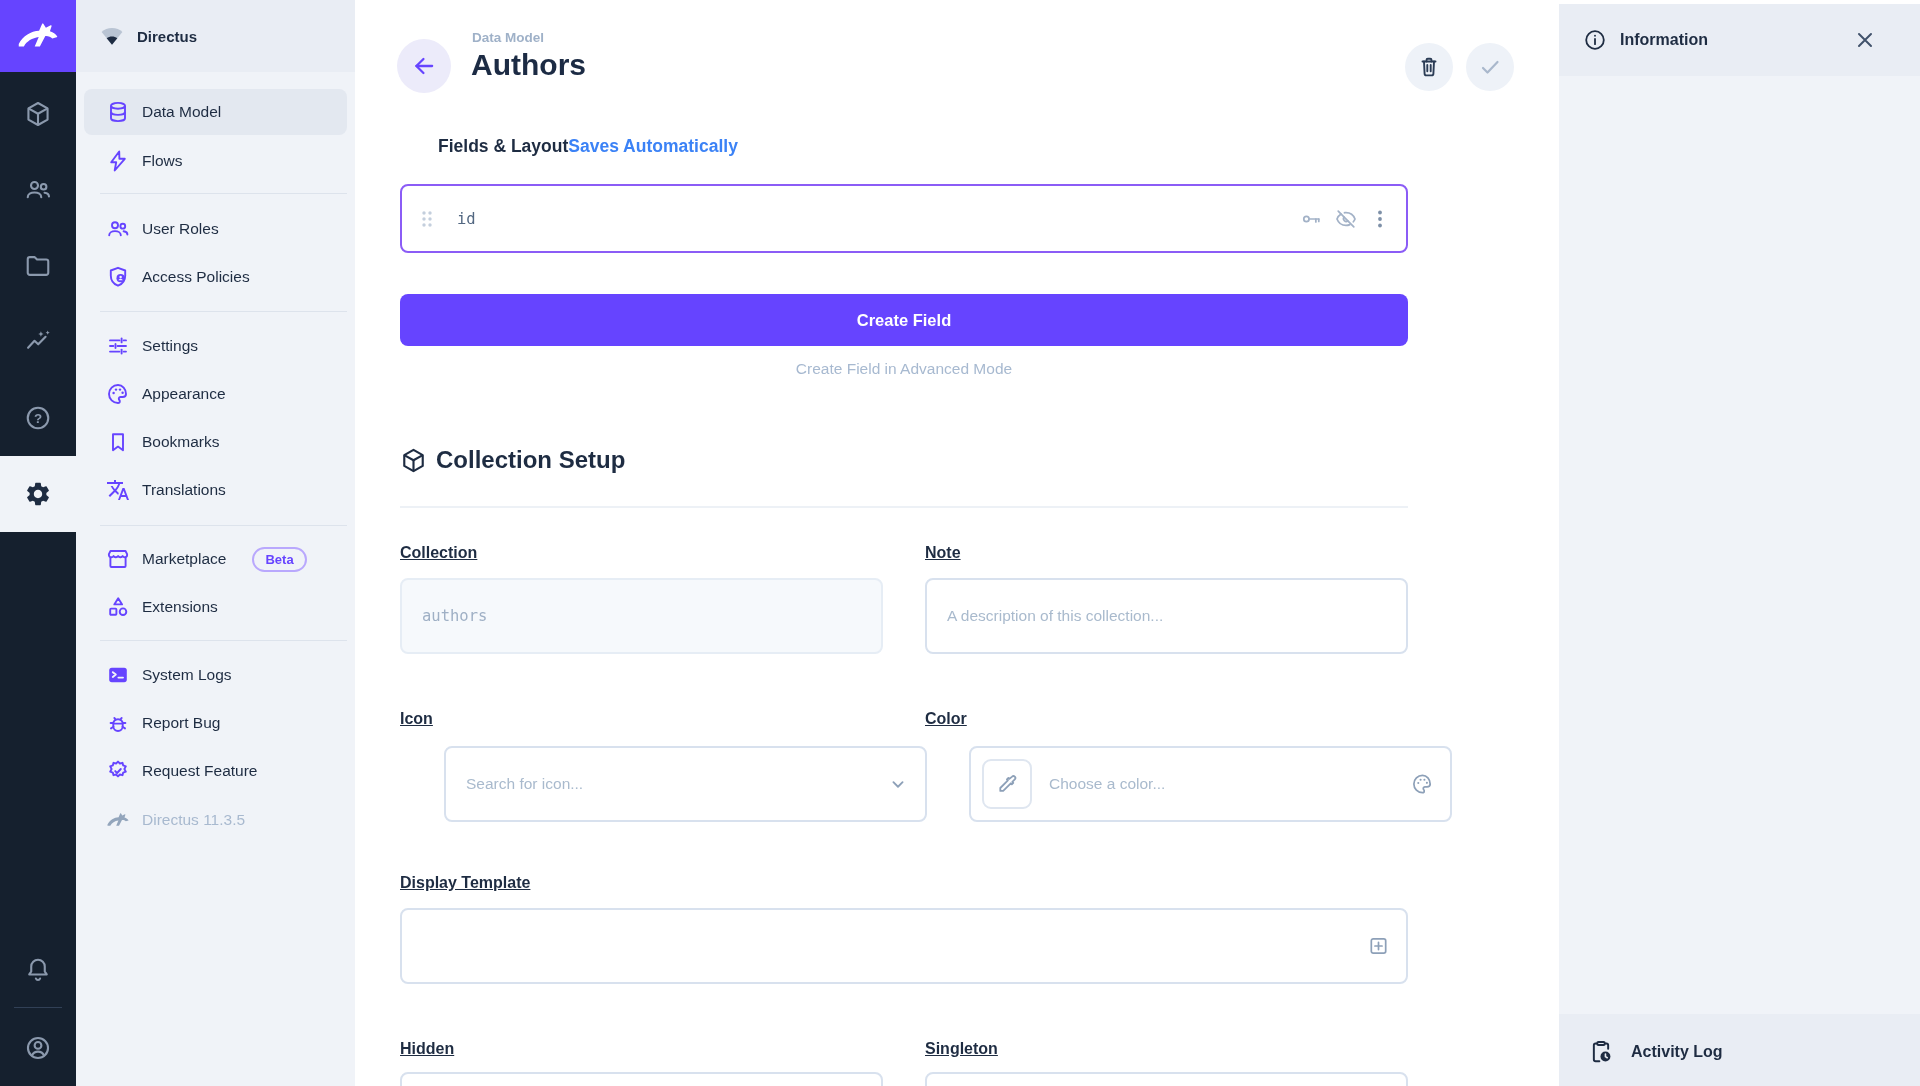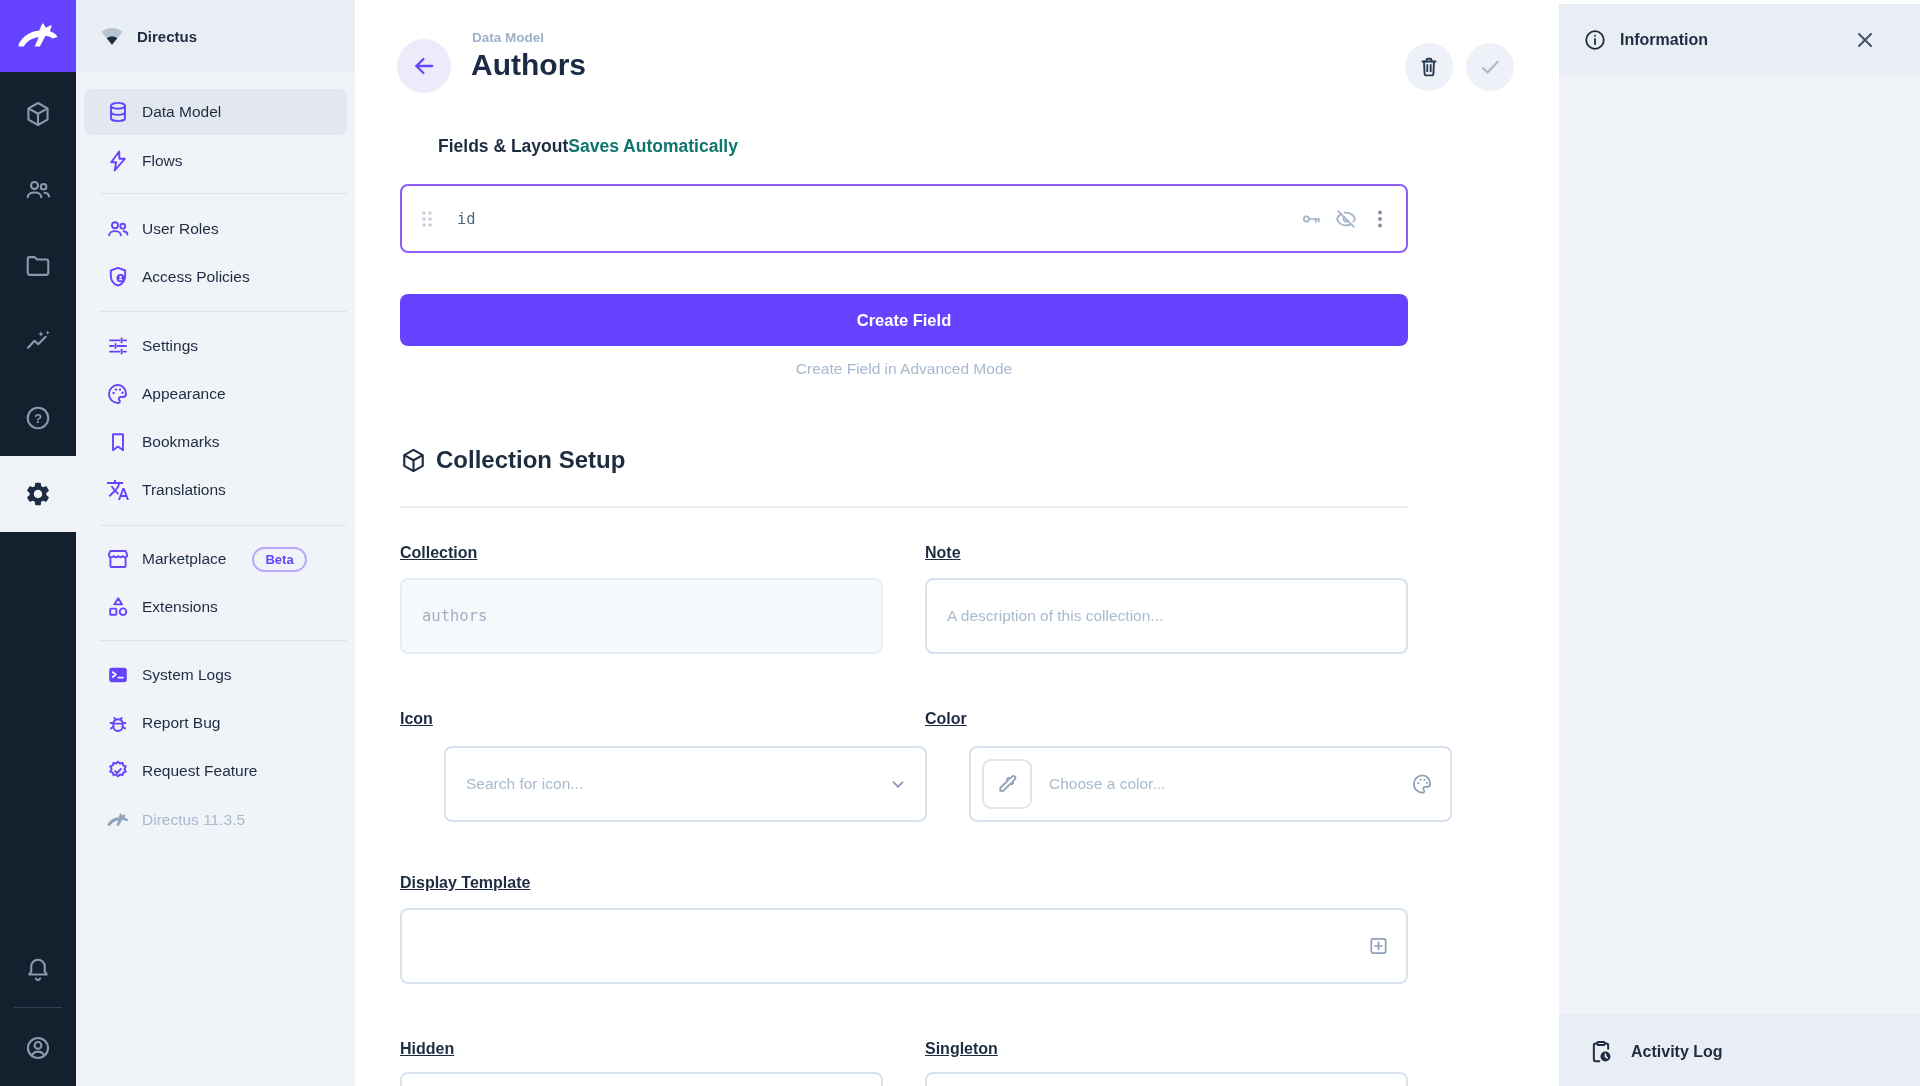--- a/index.html
+++ b/index.html
@@ -35,21 +35,21 @@
   .main { position:absolute; left:355px; top:0; width:1204px; height:1086px; background:#ffffff; }
   .back-btn { position:absolute; left:42px; top:39px; width:54px; height:54px; border-radius:50%; background:#ecebfa; display:flex; align-items:center; justify-content:center; color:#6644ff; cursor:pointer; }
   .breadcrumb { position:absolute; left:117px; top:30px; font-size:13.5px; font-weight:600; color:#9fb1c8; cursor:pointer; }
   .page-title { position:absolute; left:116px; top:48px; font-size:30px; font-weight:700; color:#1c2b44; }
   .action-btn { position:absolute; top:43px; width:48px; height:48px; border-radius:50%; background:#eef2f8; display:flex; align-items:center; justify-content:center; cursor:pointer; }
   .action-btn.delete { left:1050px; color:#2b3c55; }
   .action-btn.save { left:1111px; color:#a9b8cc; }
 
   .section-head { position:absolute; left:43px; top:136px; display:flex; align-items:baseline;margin-left:40px; }
   .fields-layout-label { font-size:17.5px; font-weight:700; color:#1e2c42; }
-  .autosave { font-size:17.5px; font-weight:700; color:#0f766e; }
+  .autosave { font-size:17.5px; font-weight:700; color:#3b82f6; }
 
   .field-card { position:absolute; left:45px; top:184px; width:1008px; height:69px; background:#fff; border:2px solid #8b5cf6; border-radius:8px; display:flex; align-items:center; padding:0 16px 0 17px; cursor:pointer; }
   .drag-handle { color:#c4cfdd; cursor:grab; }
   .field-name { margin-left:22px; font-family:"DejaVu Sans Mono", monospace; font-size:15.5px; color:#526781; flex:1; }
   .card-icons { display:flex; align-items:center; gap:13px; }
   .card-icons .ic { color:#a3b2c7; cursor:pointer; }
   .card-icons .ic.kebab { color:#7e90a8; }
 
   .create-field-btn { position:absolute; left:45px; top:294px; width:1008px; height:52px; background:#6644ff; border:none; border-radius:8px; color:#fff; font-family:inherit; font-size:16.5px; font-weight:600; cursor:pointer; }
   .advanced-link { position:absolute; left:45px; top:360px; width:1008px; text-align:center; font-size:15.5px; font-weight:500; color:#a7b9d0; cursor:pointer; }

